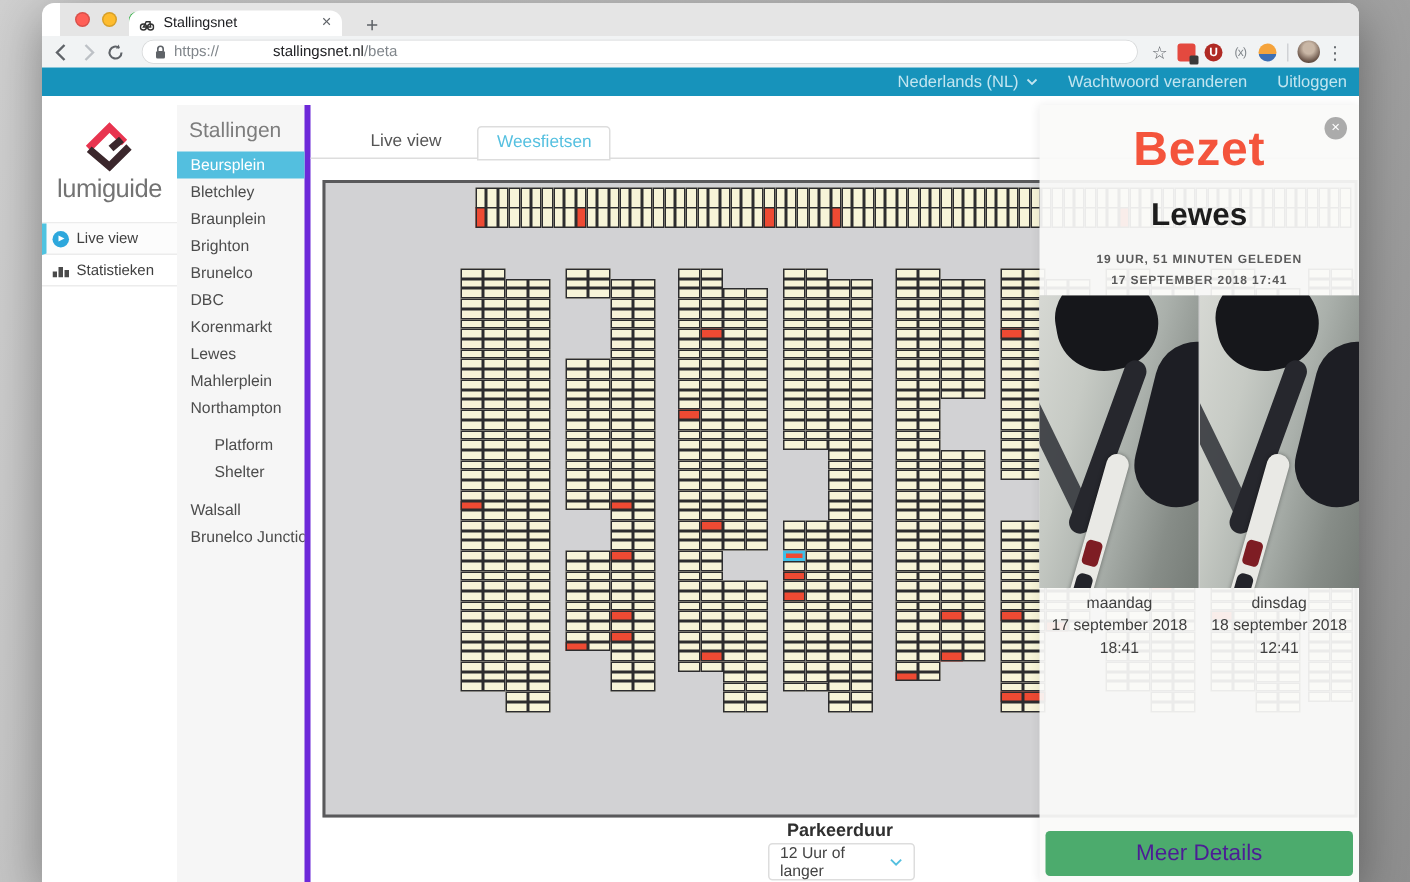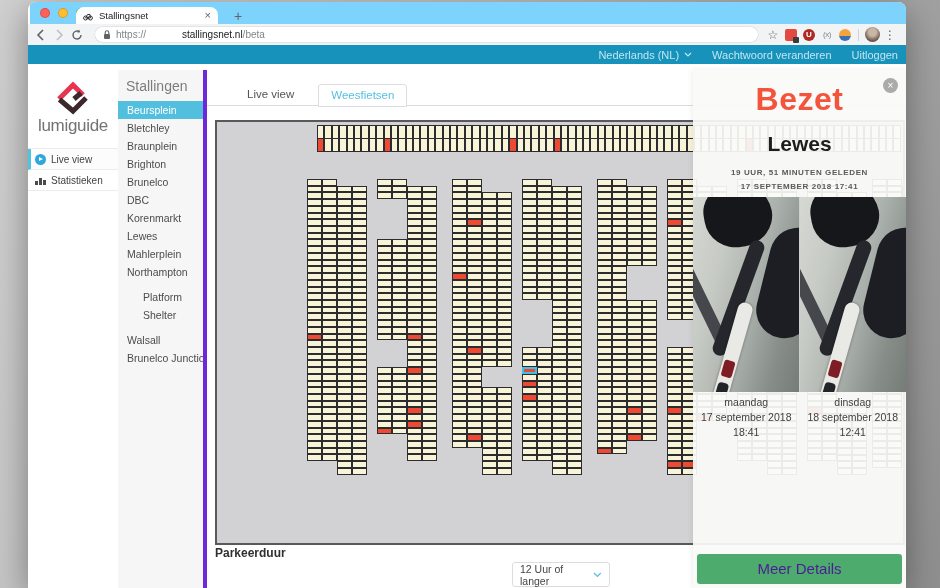--- a/index.html
+++ b/index.html
@@ -6,21 +6,21 @@
   html,body { width:940px; height:588px; overflow:hidden;
     font-family:"Liberation Sans","DejaVu Sans",sans-serif; }
   .desktop { position:absolute; inset:0;
     background:linear-gradient(115deg,#d0d0d0 0%,#bdbdbd 40%,#a2a2a2 75%,#8f8f8f 100%); }
 
   
   .window { position:absolute; left:28px; top:2px; width:878px; height:586px;
     border-radius:8px 8px 0 0; overflow:hidden; background:#fff;
     box-shadow:0 10px 34px rgba(0,0,0,.38); }
 
-  .tabstrip { position:absolute; left:2px; top:0; right:0; height:22px; background:#7dd3fc; }
+  .tabstrip { position:absolute; left:12px; top:0; right:0; height:22px; background:#e5e5e5; }
   .lights { position:absolute; left:10px; top:6px; display:flex; gap:8px; }
   .light { width:10px; height:10px; border-radius:50%; border:.5px solid rgba(0,0,0,.15); }
   .light.r{background:#ff5f57}.light.y{background:#febc2e}.light.g{background:#28c840}
   .btab { position:absolute; left:46px; top:5px; width:142px; height:17px; background:#fff;
     border-radius:8px 8px 0 0; display:flex; align-items:center; padding:0 7px; gap:6px; }
   .btab-title { font-size:9.5px; color:#202124; flex:1; white-space:nowrap; overflow:hidden; }
   .btab-close { font-size:11px; color:#5f6368; line-height:1; }
   .newtab { position:absolute; left:196px; top:4px; font-size:14px; color:#5f6368; padding:2px 8px; }
 
   .toolbar { position:absolute; left:0; top:22px; right:0; height:21px; background:#f1f3f4;
@@ -85,21 +85,21 @@
     background:var(--map-bg); border:2px solid #59595b; overflow:hidden; }
   .topstrip { position:absolute; }
   .tsrow { display:flex; height:14px; }
   .tsrow + .tsrow { margin-top:-1px; }
   .tscell { flex:none; width:7.4px; height:14px; border:1px solid #2c2c2e; background:var(--free); }
   .mblock { position:absolute; display:grid; grid-template-columns:repeat(2,15px); grid-auto-rows:6.72px; }
   .mcell { border:1px solid #2c2c2e; background:var(--free); }
   .occ { background:var(--occ) !important; }
   .sel { border:2px solid var(--sel-border) !important; background:var(--occ); }
 
-  .pk-label { position:absolute; left:8px; width:690px; top:476px; text-align:left;
+  .pk-label { position:absolute; left:8px; width:690px; top:476px; text-align:center;
     font-size:12px; font-weight:bold; color:#2f2f2f; }
   .pk-select { position:absolute; left:305px; top:492px; width:98px; height:25px; background:#fff;
     border:1px solid #ddd; border-radius:3px; font-size:10.5px; color:#444;
     display:flex; align-items:center; padding:0 7px; justify-content:space-between; }
 
   
   .panel { position:absolute; left:665px; top:68px; width:213px; bottom:0;
     background:rgba(250,250,249,.93); box-shadow:-1px 0 6px rgba(0,0,0,.07); z-index:5; }
   .p-close { position:absolute; right:8px; top:8px; width:15px; height:15px; border-radius:50%;
     background:#ababab; color:#fff; font-size:10px; line-height:15px; text-align:center; }

